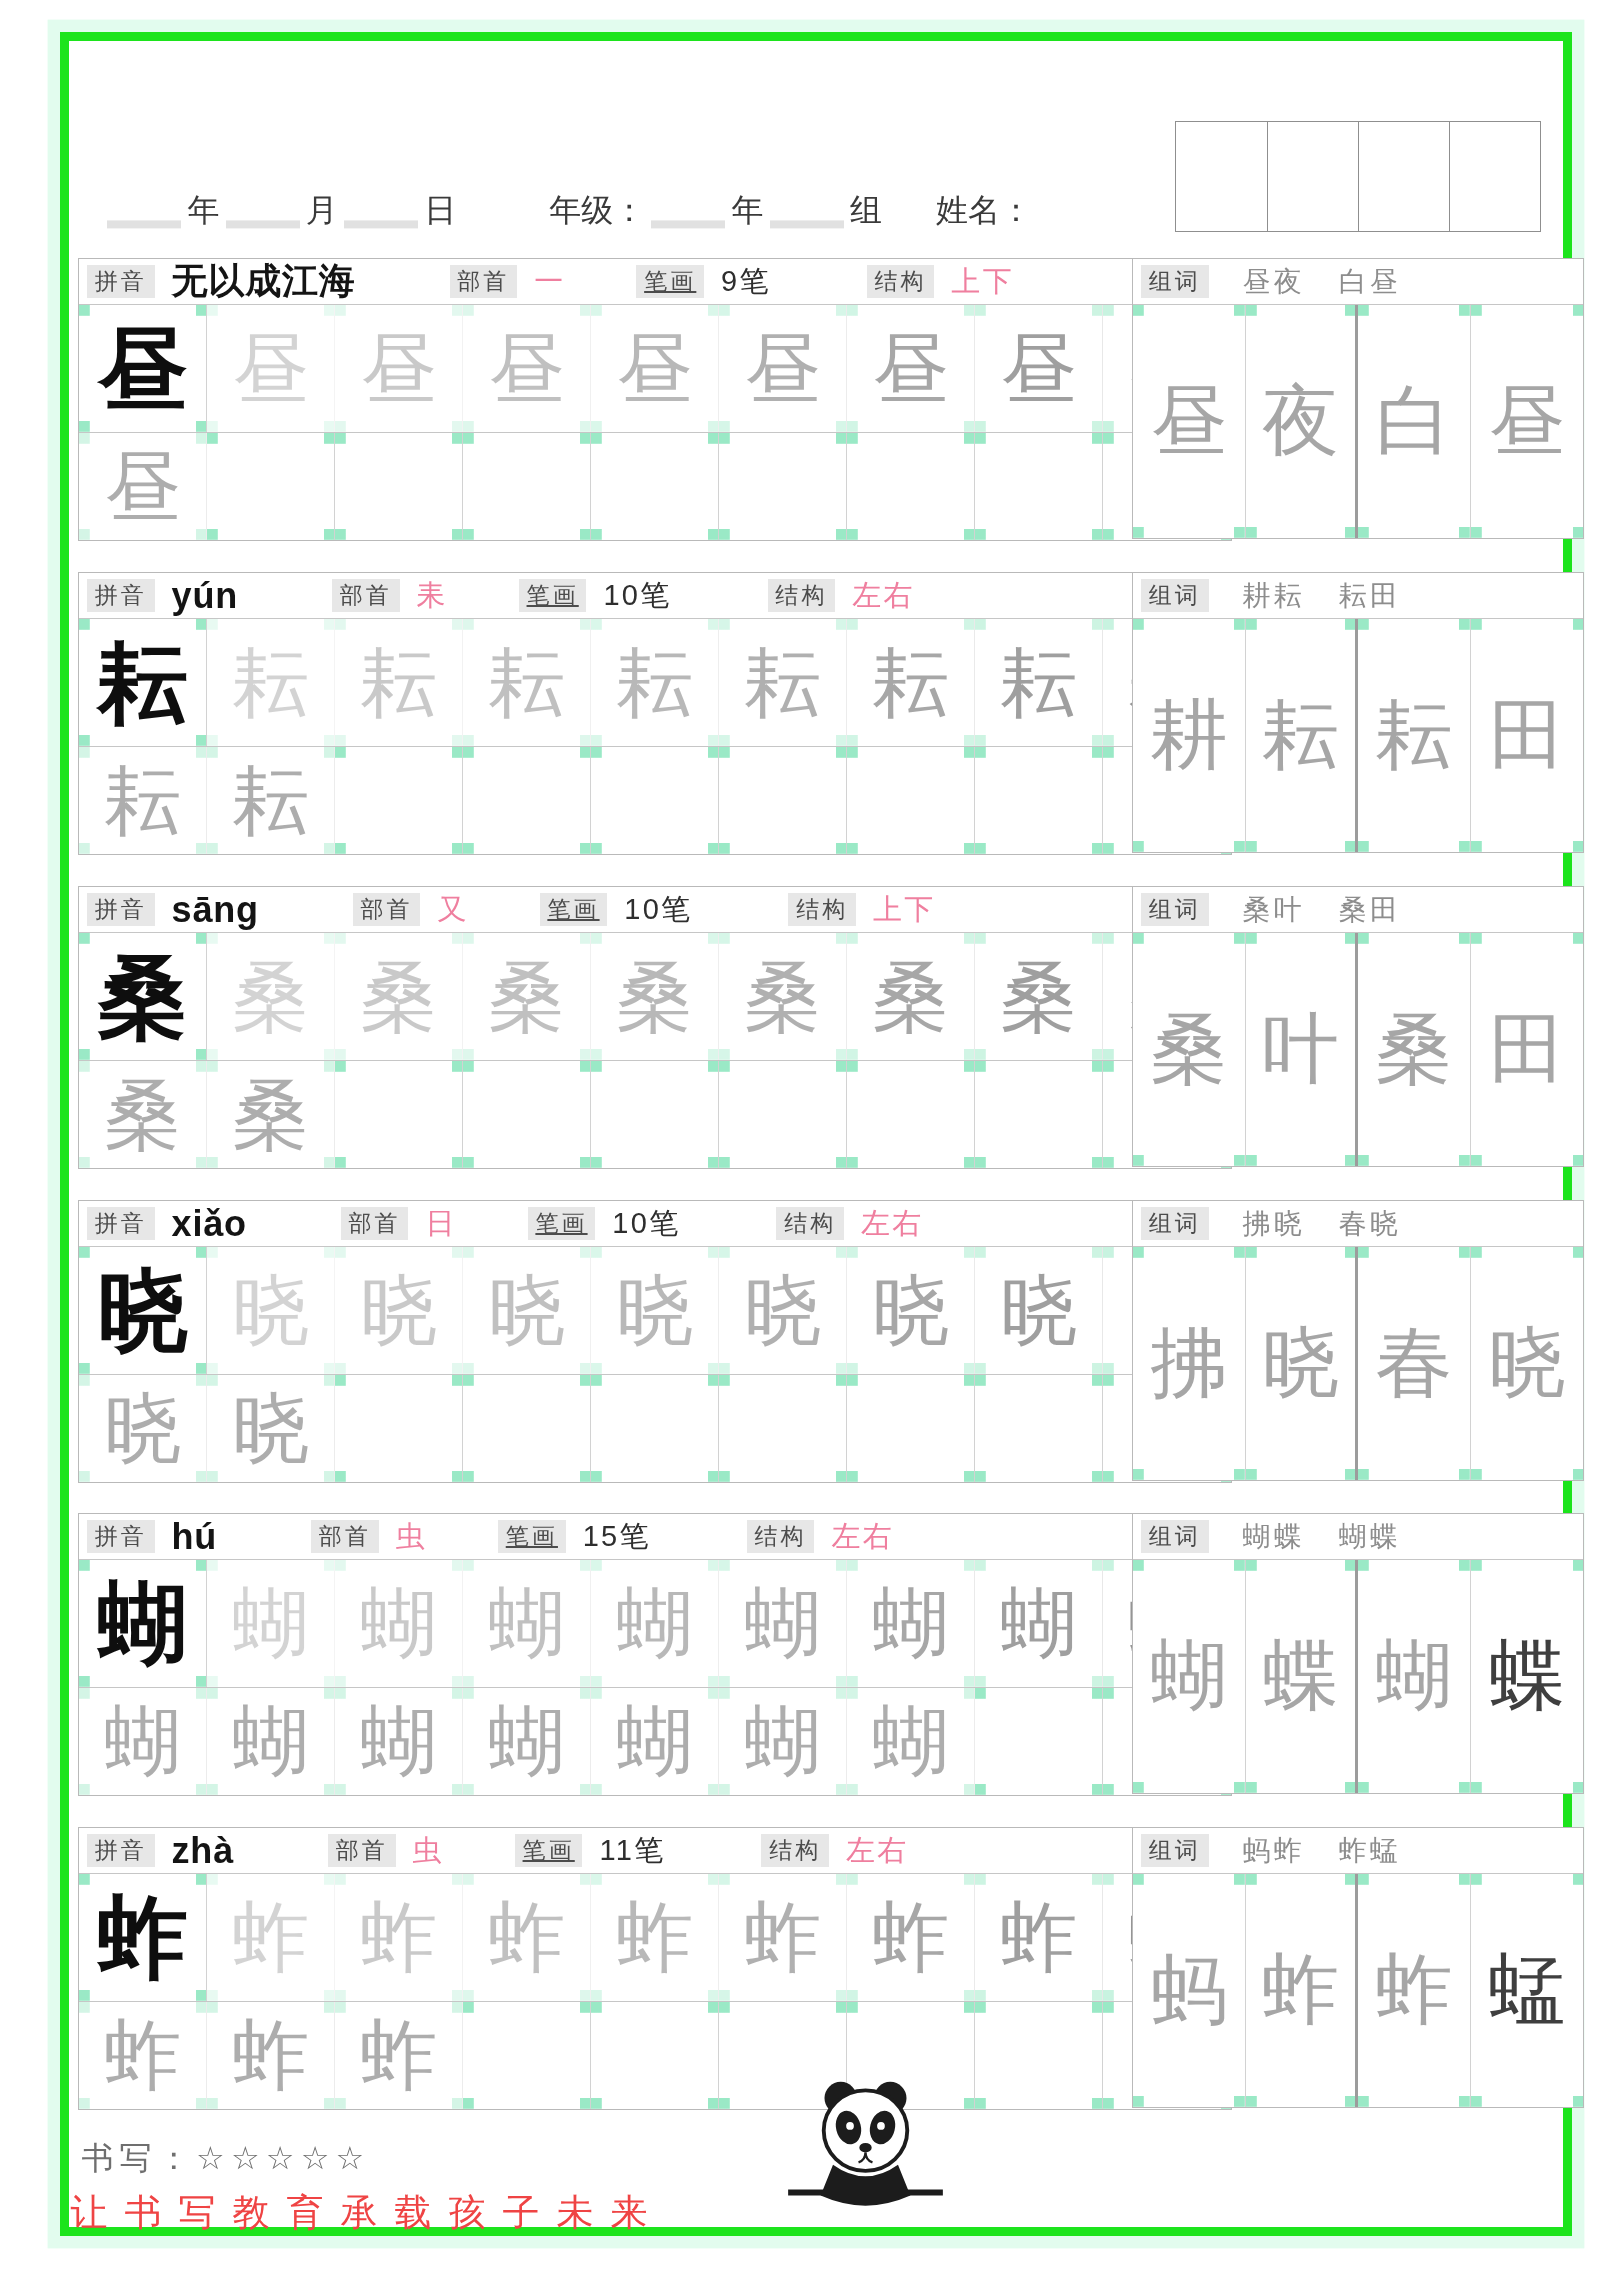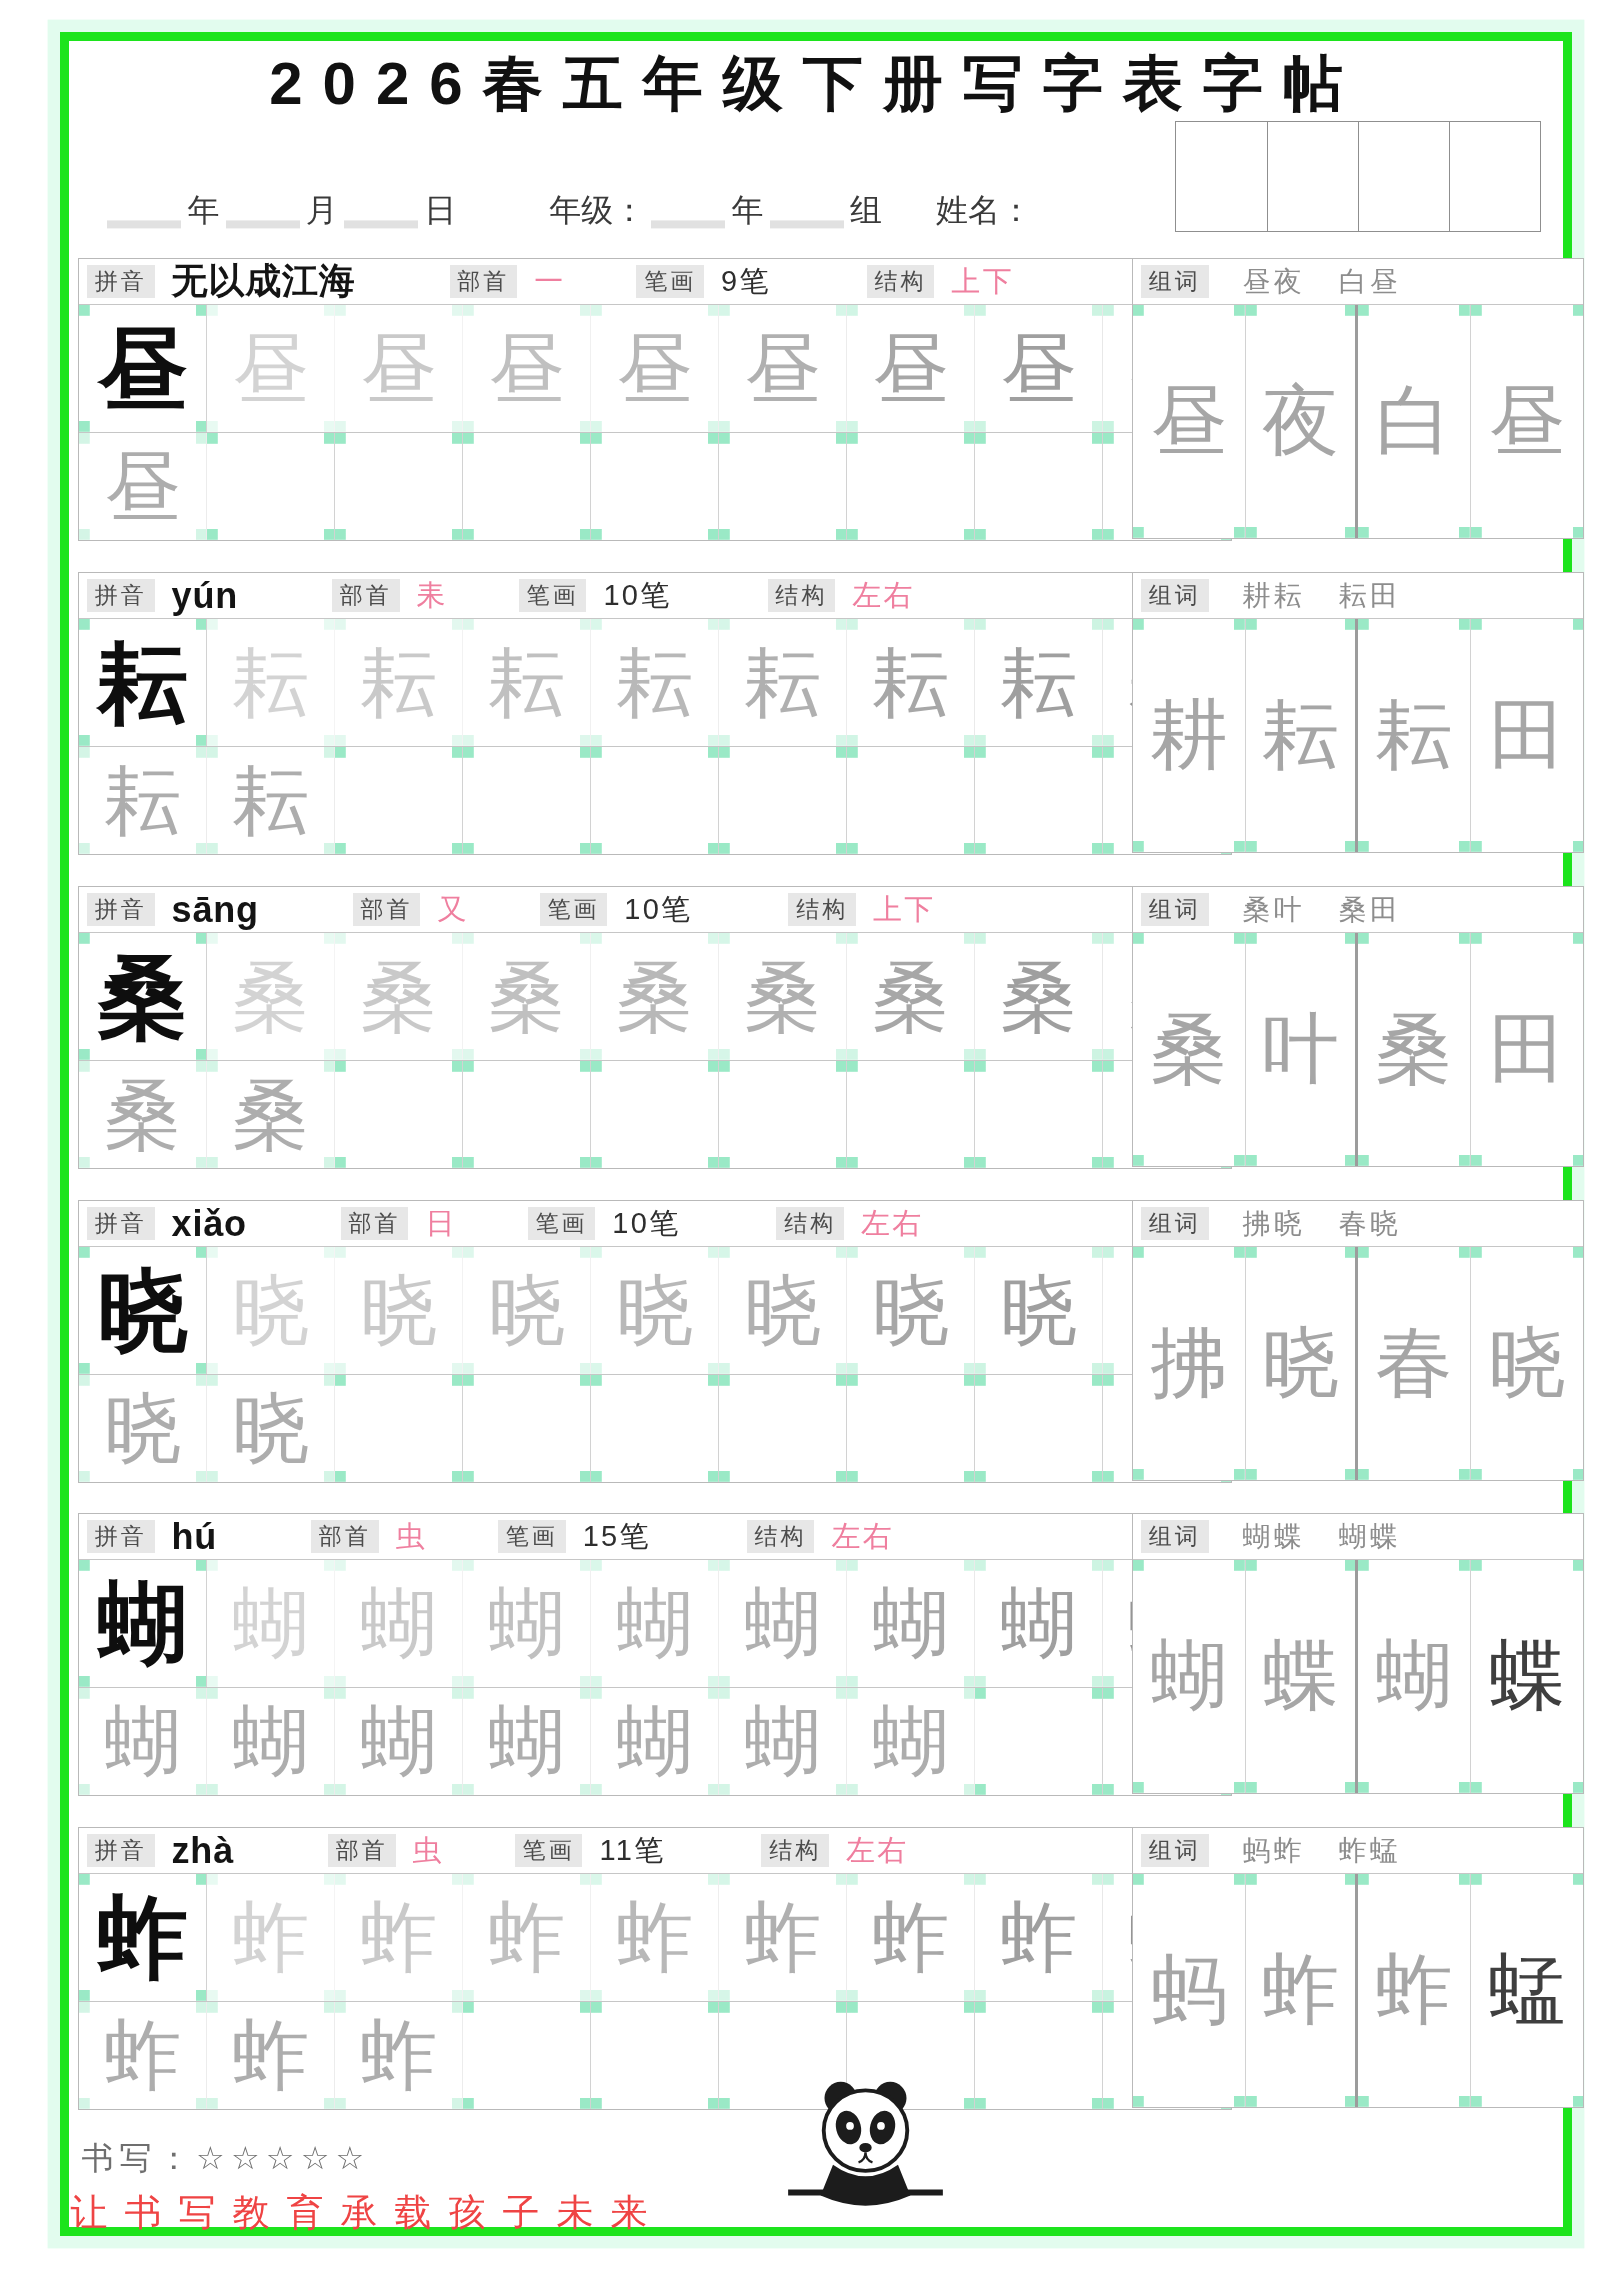--- a/index.html
+++ b/index.html
@@ -40,21 +40,21 @@
   }
   .words-panel{
     position:absolute;left:1054px;top:0;width:452px;box-sizing:border-box;
     border:1.5px solid #b9b9b9;background:#fff;
   }
   .head{height:45px;display:flex;align-items:center;border-bottom:1.5px solid #c6c6c6;}
   .chip{
     background:#e7e7e7;color:#4c4c4c;font-size:23px;padding:5.4px 7.7px;
     letter-spacing:3.1px;line-height:1;flex:0 0 auto;
   }
-  .chip.c1{margin-left:7.7px;} .chip.c2{margin-left:94px;} .chip.c3{margin-left:71px;} .chip.c4{margin-left:96px;}
+  .chip.c1{margin-left:7.7px;} .chip.c2{margin-left:94px;} .chip.c3{margin-left:71px;text-decoration:underline;} .chip.c4{margin-left:96px;}
   .hval{margin-left:17px;font-size:29px;color:#2e2e2e;letter-spacing:2.3px;}
   .pinyin{font-size:36px;font-weight:bold;color:#141414;letter-spacing:0.8px;}
   .pink{color:#ef7f9f;}
   .grid{display:grid;grid-template-columns:repeat(9,1fr);}
   .row1{height:127px;border-bottom:1.5px solid #c6c6c6;}
   .row2{height:107px;}
   .cell{
     border-right:1.5px solid #d2d2d2;display:flex;align-items:center;justify-content:center;
     font-size:77px;line-height:1;overflow:hidden;
     background:
@@ -87,21 +87,20 @@
   .slogan{position:absolute;left:1.5px;top:2147px;font-size:37px;color:#ef4444;letter-spacing:17px;white-space:nowrap;}
   .motto{position:absolute;left:957px;top:2107px;font-size:32px;color:#bfbfbf;letter-spacing:3.9px;}
   .panda{position:absolute;left:719px;top:2037px;width:155px;height:147px;}
 </style>
 </head>
 <body>
 
 <div class="frame">
   <div class="inner">
 
-    <h1 class="title">2026春五年级下册写字表字帖</h1>
 
     <div class="name-grid">
       <div class="name-cell"></div>
       <div class="name-cell"></div>
       <div class="name-cell"></div>
       <div class="name-cell"></div>
     </div>
 
     <div class="date-line">
       <span class="blank"></span>

